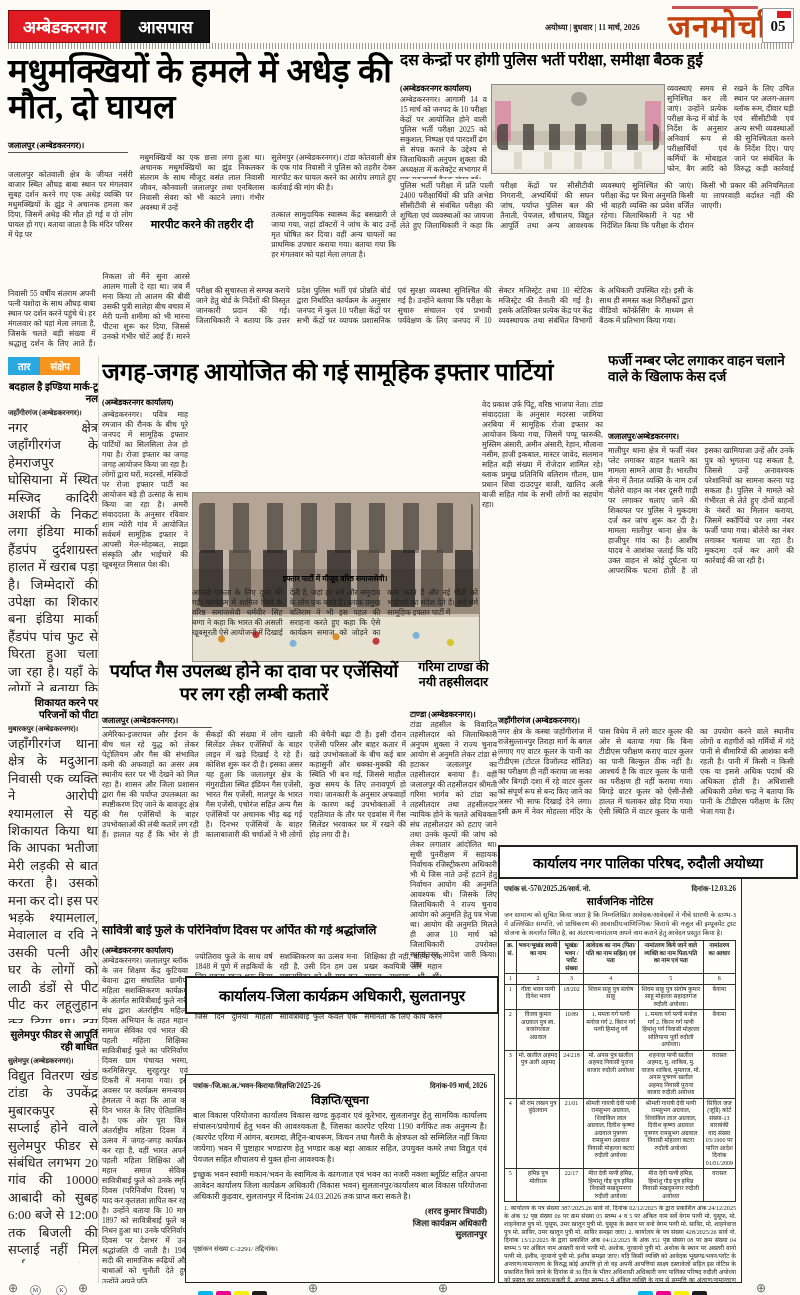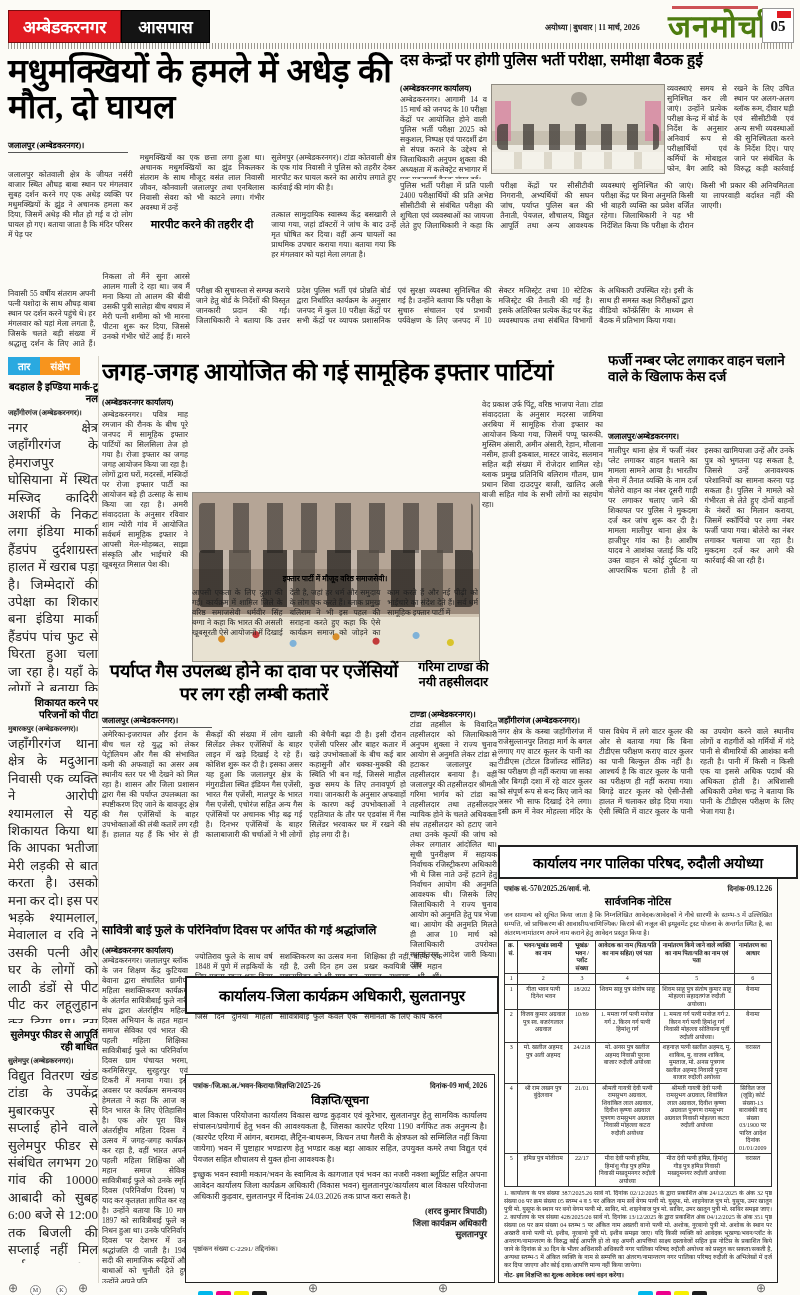--- a/index.html
+++ b/index.html
@@ -16,21 +16,21 @@
   .c4{column-count:4;column-gap:7px;}
   .c6{column-count:6;column-gap:7px;}
   .body p{margin:17px 0 3px 0;}
   .subhead{font-size:11px;font-weight:700;text-align:center;margin:4px 0 18px;color:#000;}
   
   .brand-red{background:#e11b22;color:#fff;font-size:17px;font-weight:700;
              padding:4px 14px;display:inline-block;border:1px solid #7c0d10;}
   .brand-black{background:#141414;color:#fff;font-size:17px;font-weight:700;
              padding:4px 16px;display:inline-block;border:1px solid #000;}
   .stripes{background:repeating-linear-gradient(90deg,#9a978f 0 1px,transparent 1px 3px);}
-  .masthead{font-size:31px;font-weight:900;color:#4d7c0f;letter-spacing:1px;line-height:1;}
+  .masthead{font-size:31px;font-weight:900;color:#c2410c;letter-spacing:1px;line-height:1;}
   .tagline-bar{height:3px;background:#c0272d;opacity:.8;}
   .pagenum-box{border:1px solid #999;background:#fff;text-align:center;}
   .pagenum-red{height:7px;background:#e11b22;margin:2px 2px 0 14px;}
   .pagenum{font-size:15px;font-weight:700;color:#111;}
   .dateline-top{font-size:8px;font-weight:700;color:#222;}
   
   .rail{border-right:1px solid #d8d4c9;}
   .tab-blue{background:#2aa9e0;color:#fff;font-size:10px;font-weight:700;padding:2px 10px;display:inline-block;}
   .tab-orange{background:#f7941d;color:#fff;font-size:10px;font-weight:700;padding:2px 10px;display:inline-block;}
   .rail-head{font-size:10px;font-weight:700;text-align:right;line-height:1.15;margin:6px 0 3px;color:#000;}
@@ -180,24 +180,24 @@
     <p class="notice-para">इच्छुक भवन स्वामी मकान/भवन के स्वामित्व के कागजात एवं भवन का नजरी नक्शा ब्लूप्रिंट सहित अपना आवेदन कार्यालय जिला कार्यक्रम अधिकारी (विकास भवन) सुलतानपुर/कार्यालय बाल विकास परियोजना अधिकारी कुड़वार, सुलतानपुर में दिनांक 24.03.2026 तक प्राप्त करा सकते है।</p>
     <div class="sig">
       <div>(शरद कुमार त्रिपाठी)</div>
       <div>जिला कार्यक्रम अधिकारी</div>
       <div>सुलतानपुर</div>
     </div>
     <div style="font-size:7px;margin-top:3px;">पृष्ठांकन संख्या C-2291/ तद्दिनांक।</div>
   </div>
 
   <div class="abs notice-header" style="left:498px;top:845px;width:296px;height:30px;font-size:14px;">कार्यालय नगर पालिका परिषद, रुदौली अयोध्या</div>
-  <div class="abs notice-box" style="left:498px;top:878px;width:280px;height:405px;padding:4px 5px;">
+  <div class="abs notice-box" style="left:498px;top:878px;width:244px;height:405px;padding:4px 5px;">
     <div class="ref-row">
       <span>पत्रांक सं.-570/2025.26/सार्व. नो.</span>
-      <span>दिनांक-09.12.26</span>
+      <span>दिनांक-12.03.26</span>
     </div>
     <div class="notice-title" style="font-size:10.5px;margin:1px 0 2px;">सार्वजनिक नोटिस</div>
     <p class="notice-para" style="font-size:6.6px;margin-bottom:3px;">जन सामान्य को सूचित किया जाता है कि निम्नलिखित आवेदक/आवेदकों ने नीचे सारणी के स्तम्भ-3 में उल्लिखित सम्पत्ति, जो प्राधिकरण की आवासीय/वाणिज्यिक/ किराये की नजूल की इम्प्रूवमेंट ट्रस्ट योजना के अन्तर्गत स्थित है, का अंतरण/नामांतरण अपने नाम कराने हेतु आवेदन प्रस्तुत किया है।</p>
     <table class="ntable">
       <colgroup>
           <col style="width:5%">
           <col style="width:19%">
           <col style="width:10%">
           <col style="width:24%">
           <col style="width:28%">

